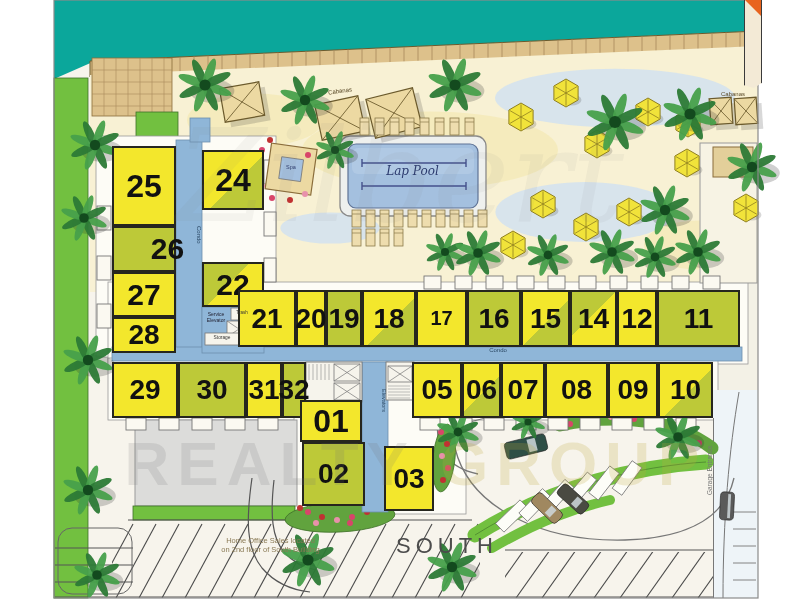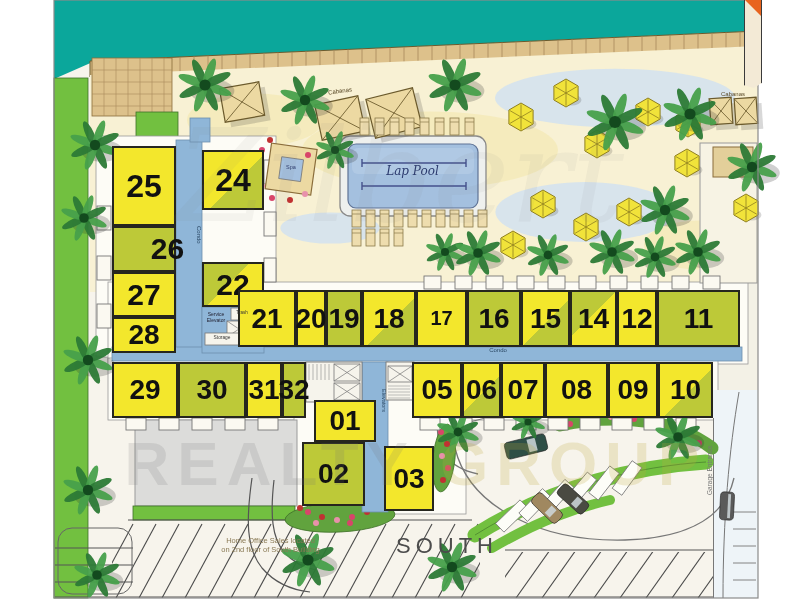--- a/index.html
+++ b/index.html
@@ -734,21 +734,21 @@
       <div class="unit" style="left: 112px; top: 362px; width: 66px; height: 56px; background: rgb(243, 231, 44); font-size: 28px;">29</div>
       <div class="unit" style="left: 178px; top: 362px; width: 68px; height: 56px; background: rgb(189, 201, 56); font-size: 28px;">30</div>
       <div class="unit" style="left: 246px; top: 362px; width: 36px; height: 56px; background: rgb(243, 231, 44); font-size: 28px;">31</div>
       <div class="unit" style="left: 282px; top: 362px; width: 24px; height: 56px; background: rgb(189, 201, 56); font-size: 28px;">32</div>
       <div class="unit" style="left: 412px; top: 362px; width: 50px; height: 56px; background: rgb(243, 231, 44); font-size: 28px;">05</div>
       <div class="unit" style="left: 462px; top: 362px; width: 39px; height: 56px; background: linear-gradient(135deg, rgb(243, 231, 44) 55%, rgb(189, 201, 56) 55%); font-size: 28px;">06</div>
       <div class="unit" style="left: 501px; top: 362px; width: 44px; height: 56px; background: rgb(243, 231, 44); font-size: 28px;">07</div>
       <div class="unit" style="left: 545px; top: 362px; width: 63px; height: 56px; background: rgb(243, 231, 44); font-size: 28px;">08</div>
       <div class="unit" style="left: 608px; top: 362px; width: 50px; height: 56px; background: rgb(243, 231, 44); font-size: 28px;">09</div>
       <div class="unit" style="left: 658px; top: 362px; width: 55px; height: 56px; background: linear-gradient(135deg, rgb(243, 231, 44) 55%, rgb(189, 201, 56) 55%); font-size: 28px;">10</div>
-      <div class="unit" style="left: 300px; top: 400px; width: 62px; height: 42px; background: rgb(243, 231, 44); font-size: 28px; margin-left: 14px;">01</div>
+      <div class="unit" style="left: 300px; top: 400px; width: 62px; height: 42px; background: rgb(243, 231, 44); font-size: 32px;">01</div>
       <div class="unit" style="left: 302px; top: 442px; width: 63px; height: 64px; background: rgb(189, 201, 56); font-size: 28px;">02</div>
       <div class="unit" style="left: 384px; top: 446px; width: 50px; height: 65px; background: rgb(243, 231, 44); font-size: 28px;">03</div>
     </div>
 
   <div class="lbl" id="lap-pool-label">Lap Pool</div>
   <div class="lbl" id="south-label">SOUTH</div>
   <div class="lbl cabanas-lbl" id="cabanas-label-1">Cabanas</div>
   <div class="lbl cabanas-lbl" id="cabanas-label-2">Cabanas</div>
   <div class="lbl" id="garage-entrance-label">Garage Entrance</div>
   <div class="lbl" id="home-office-note">

